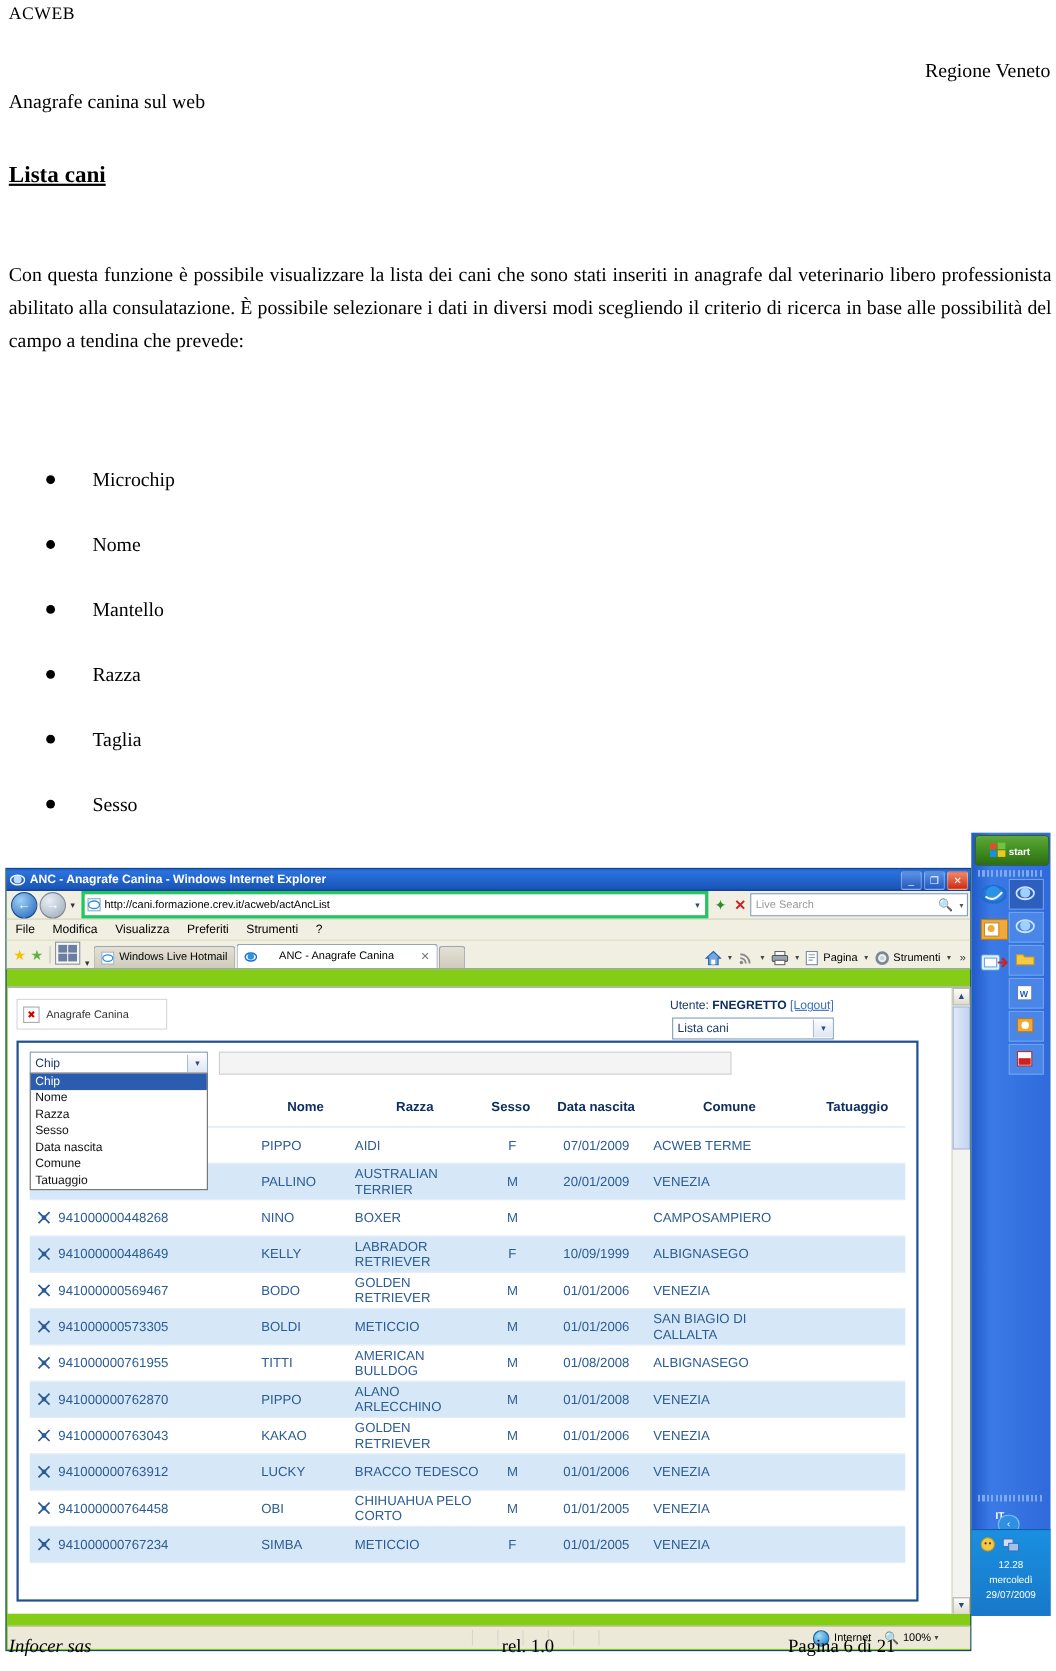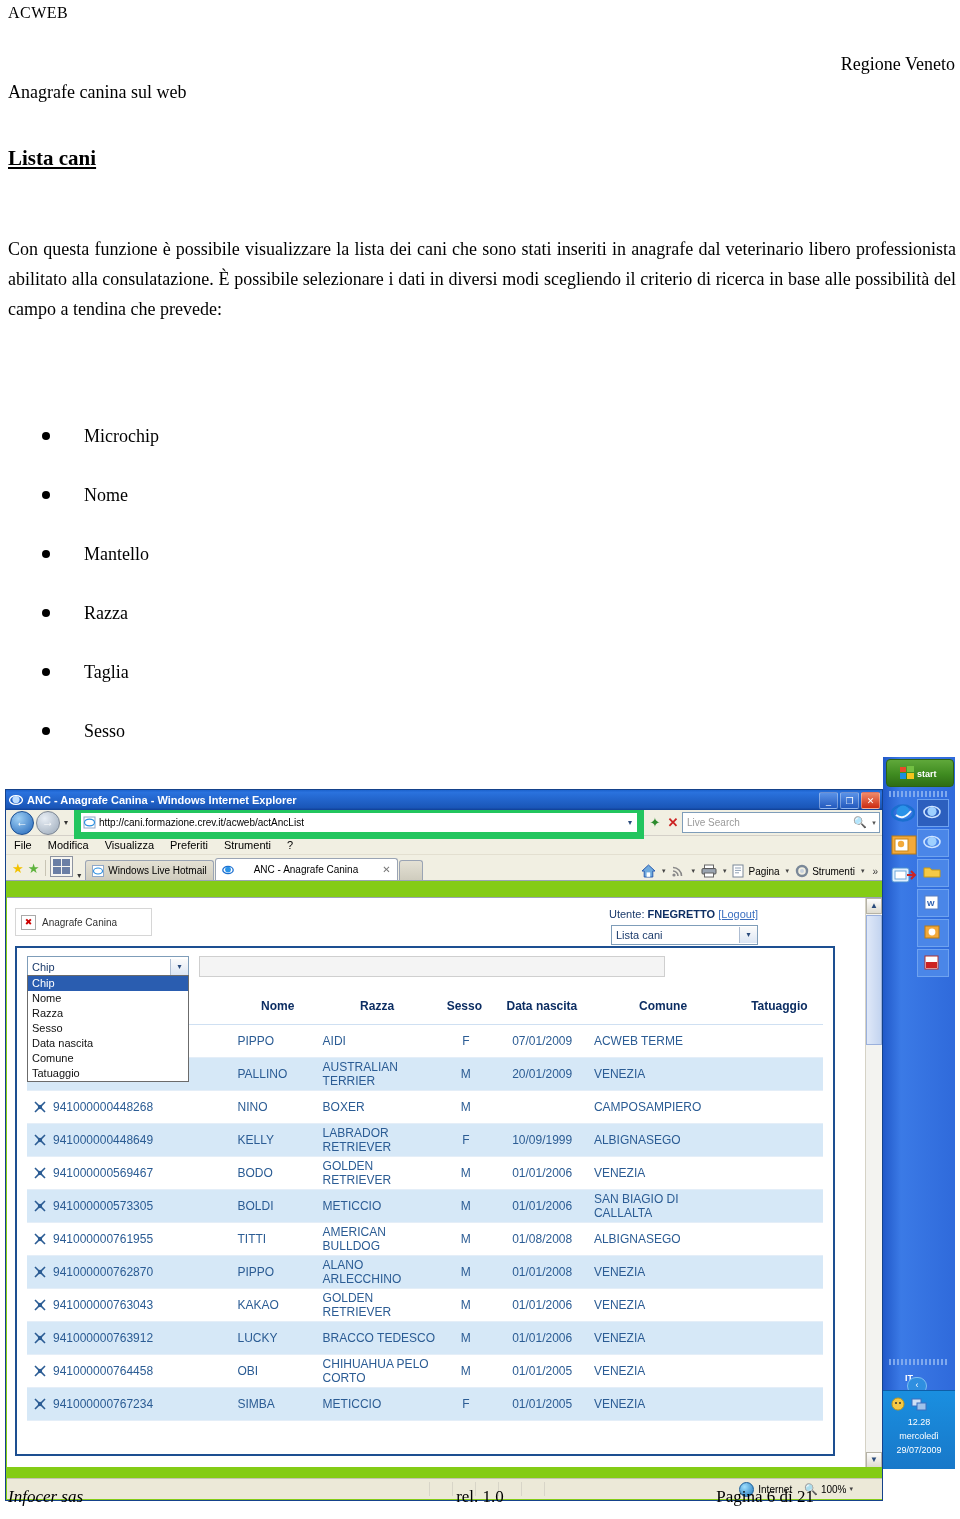--- a/index.html
+++ b/index.html
@@ -85,21 +85,21 @@
   .wb-max { background:linear-gradient(180deg,#5b93e8,#2359bd); }
   .wb-close { background:linear-gradient(180deg,#f08a6a,#cc2b11); }
 
   .navbar { height:25px; background:#f1efe2; display:flex; align-items:center; padding:0 2px;
             border-bottom:1px solid #d4d0c8; }
   .nav-back, .nav-fwd { width:22px; height:22px; border-radius:50%; flex:none; }
   .nav-back { background:radial-gradient(circle at 35% 30%, #9fd0f5, #1f63b8); border:1px solid #1b4f93; margin-left:2px; }
   .nav-fwd { background:radial-gradient(circle at 35% 30%, #e8eef5, #9aa8b8); border:1px solid #7d8794; margin-left:2px; }
   .nav-arrow { color:#fff; font-size:12px; text-align:center; line-height:20px; font-family:"Liberation Sans", sans-serif; }
   .nav-hist { width:12px; text-align:center; font-size:8px; color:#333; }
-  .url-box { flex:1; height:19px; background:#fff; border:7px solid #22c55e; display:flex; align-items:center;
+  .url-box { flex:1; height:19px; background:#fff; border:3px solid #22c55e; display:flex; align-items:center;
              margin:0 2px; }
   .url-fav { width:13px; height:13px; margin:0 3px 0 2px; flex:none; }
   .url-text { font-family:"Liberation Sans", sans-serif; font-size:10px; color:#000; white-space:nowrap;
               overflow:hidden; flex:1; }
   .url-drop { width:14px; text-align:center; font-size:8px; color:#2a4b7c; }
   .nav-go { width:18px; text-align:center; color:#2d8b2d; font-size:13px; font-family:"Liberation Sans", sans-serif; }
   .nav-stop { width:18px; text-align:center; color:#cc2222; font-size:13px; font-weight:bold; font-family:"Liberation Sans", sans-serif; }
   .search-box { width:196px; height:19px; background:#fff; border:1px solid #7f9db9; display:flex;
                 align-items:center; }
   .search-ph { flex:1; font-family:"Liberation Sans", sans-serif; font-size:10px; color:#9a9a9a; padding-left:4px; }

